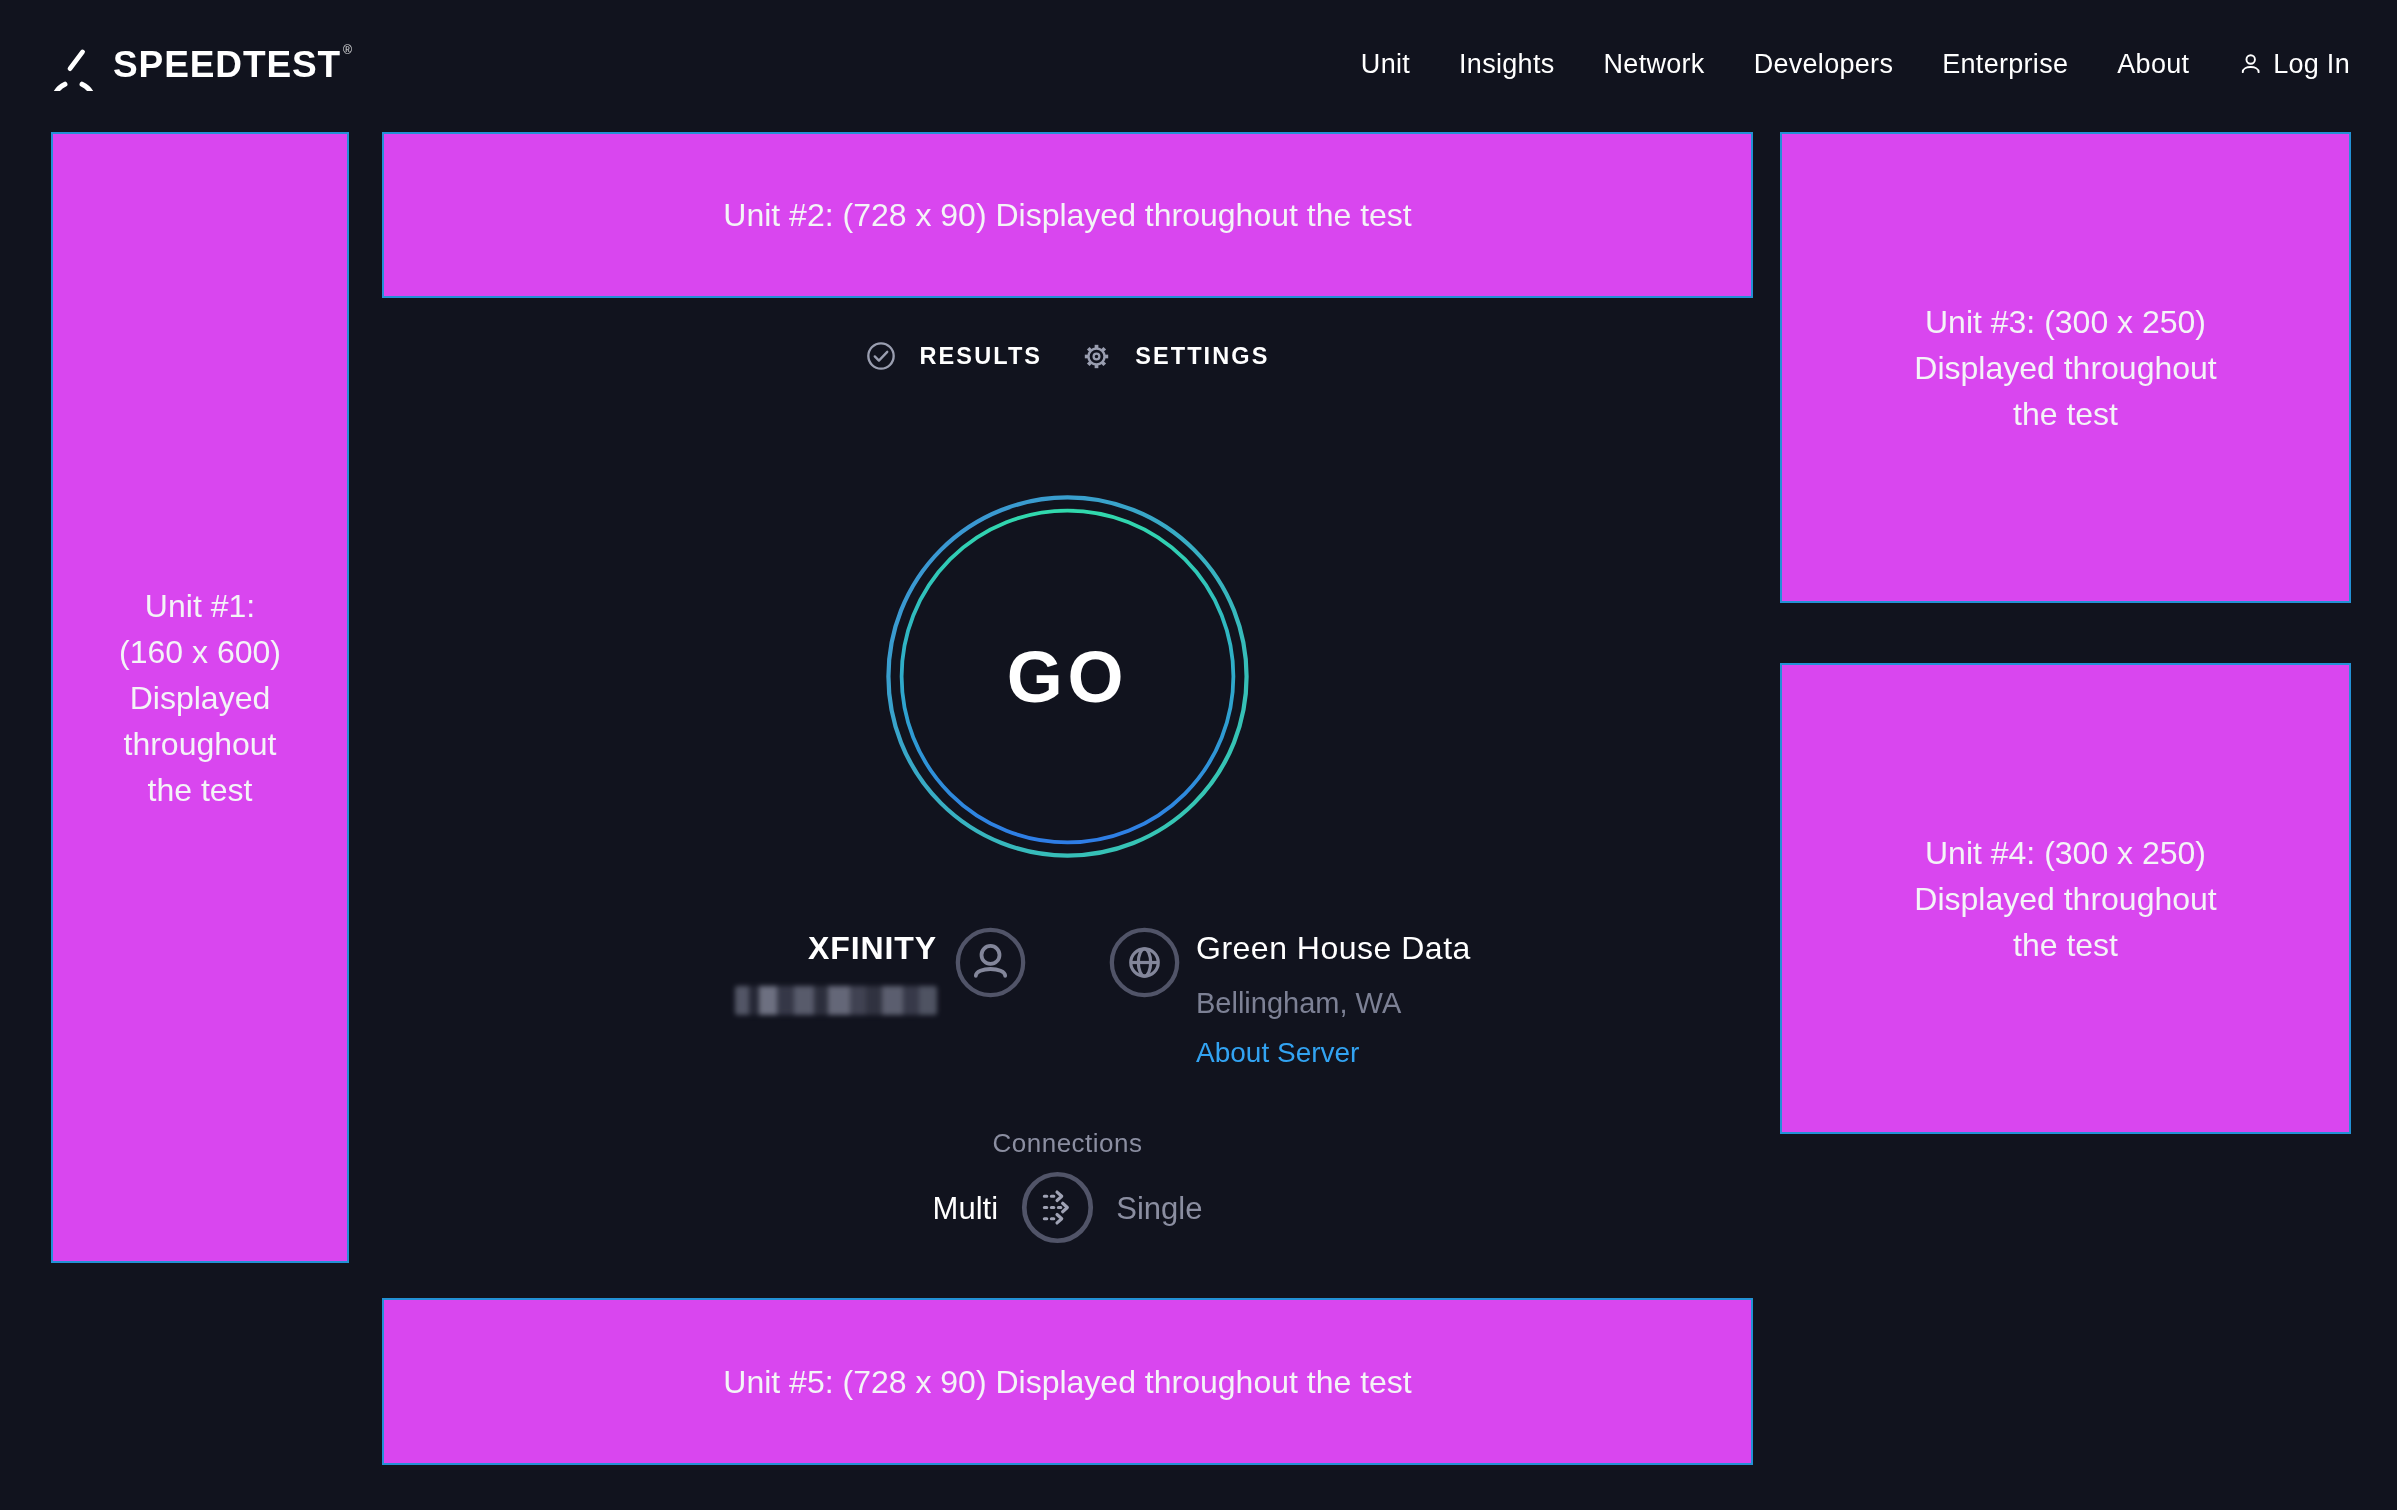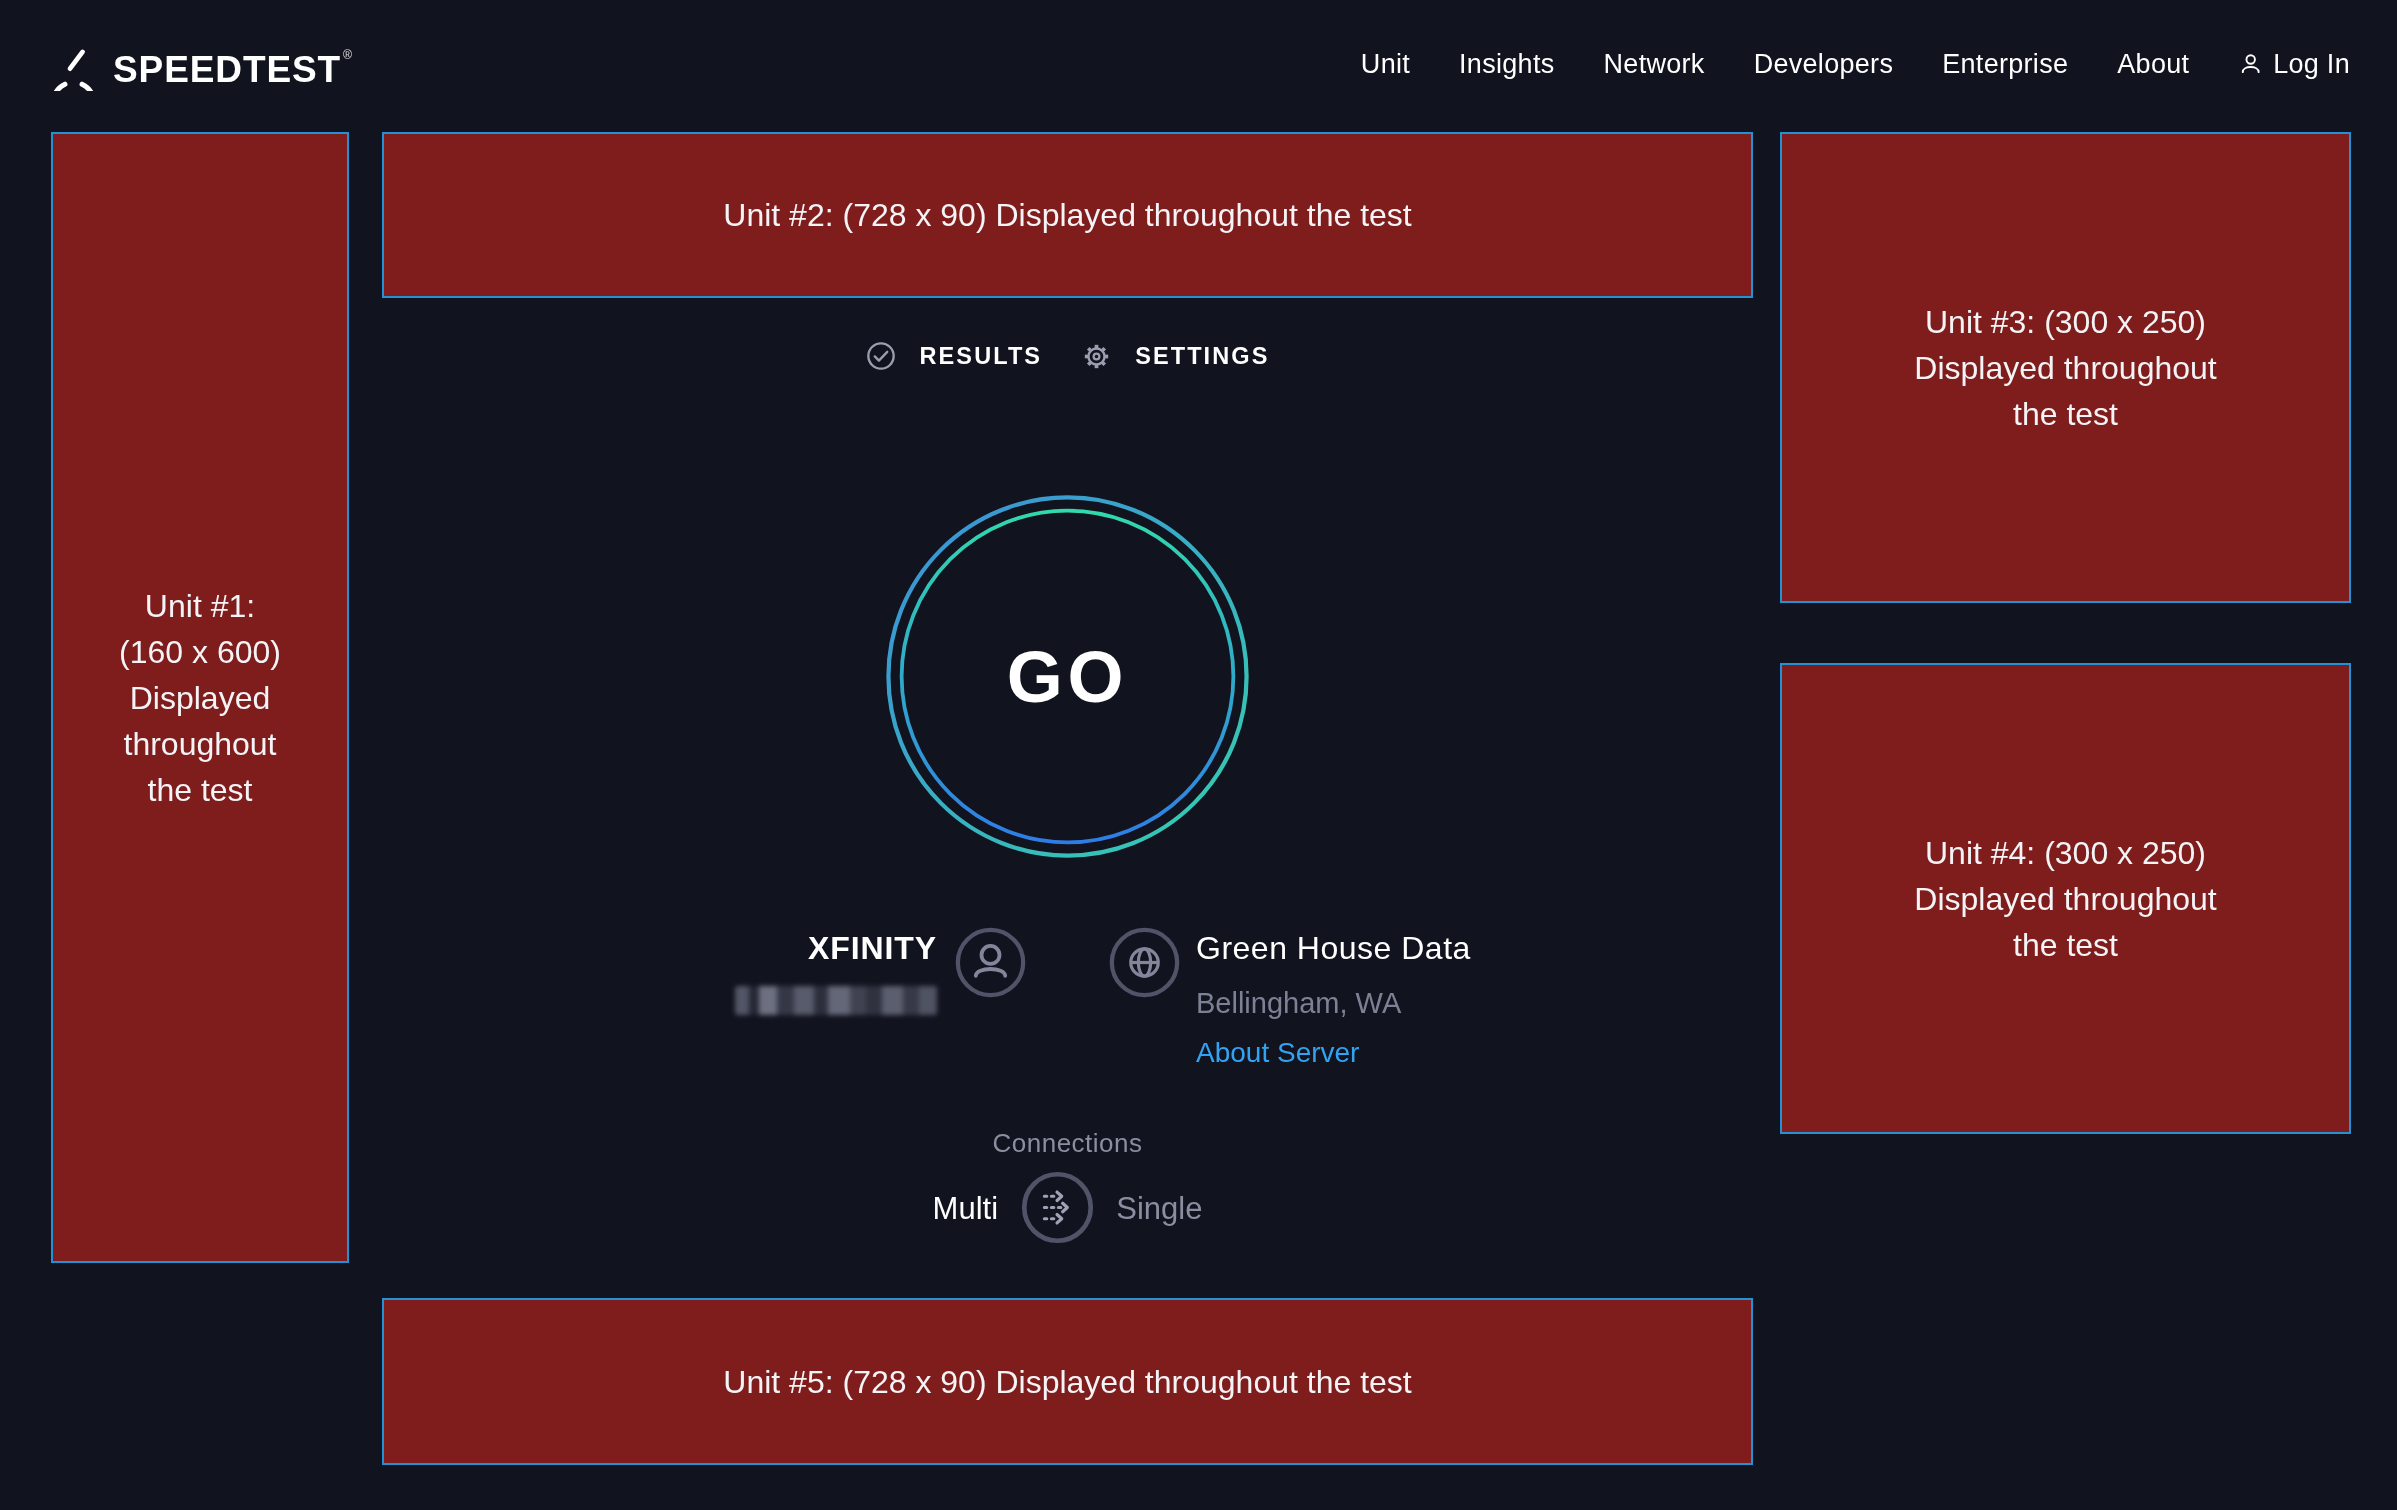--- a/index.html
+++ b/index.html
@@ -6,28 +6,28 @@
   .stage{
     position:relative;width:2397px;height:1510px;overflow:hidden;
     background:#11131e;
     font-family:"Liberation Sans",sans-serif;
     -webkit-font-smoothing:antialiased;
   }
   
   .header{position:absolute;top:0;left:0;width:2397px;height:128px;
     display:flex;align-items:center;justify-content:space-between;
     padding:0 47px;box-sizing:border-box;}
-  .logo{display:flex;align-items:flex-end;gap:13px;cursor:pointer;}
+  .logo{display:flex;align-items:center;gap:13px;cursor:pointer;}
   .logo-text{color:#fff;font-size:37px;font-weight:bold;letter-spacing:0.9px;position:relative;}
   .logo-tm{font-size:12.2px;vertical-align:22.6px;font-weight:normal;opacity:.85;margin-left:1.9px;}
   .nav{display:flex;align-items:center;gap:49px;}
   .nav-item{color:#fff;font-size:27px;letter-spacing:0.3px;cursor:pointer;white-space:nowrap;}
   .login{display:flex;align-items:center;gap:9.4px;}
   
-  .ad{position:absolute;background:#7f1d1d;border:2.8px solid #2391d5;box-sizing:border-box;
+  .ad{position:absolute;background:#d946ef;border:2.8px solid #2391d5;box-sizing:border-box;
       display:flex;flex-direction:column;align-items:center;justify-content:center;
       color:#f4f4f7;font-size:32px;line-height:46px;text-align:center;}
   .ad-1{left:51px;top:132px;width:298px;height:1131px;}
   .ad-2{left:382px;top:132px;width:1371px;height:166px;}
   .ad-3{left:1780px;top:132px;width:571px;height:471px;}
   .ad-4{left:1780px;top:640px;width:571px;height:471px;margin-top:23px;}
   .ad-5{left:382px;top:1298px;width:1371px;height:167px;}
   
   .tabs{position:absolute;left:382px;top:341px;width:1371px;
     display:flex;justify-content:center;align-items:center;gap:40px;}

